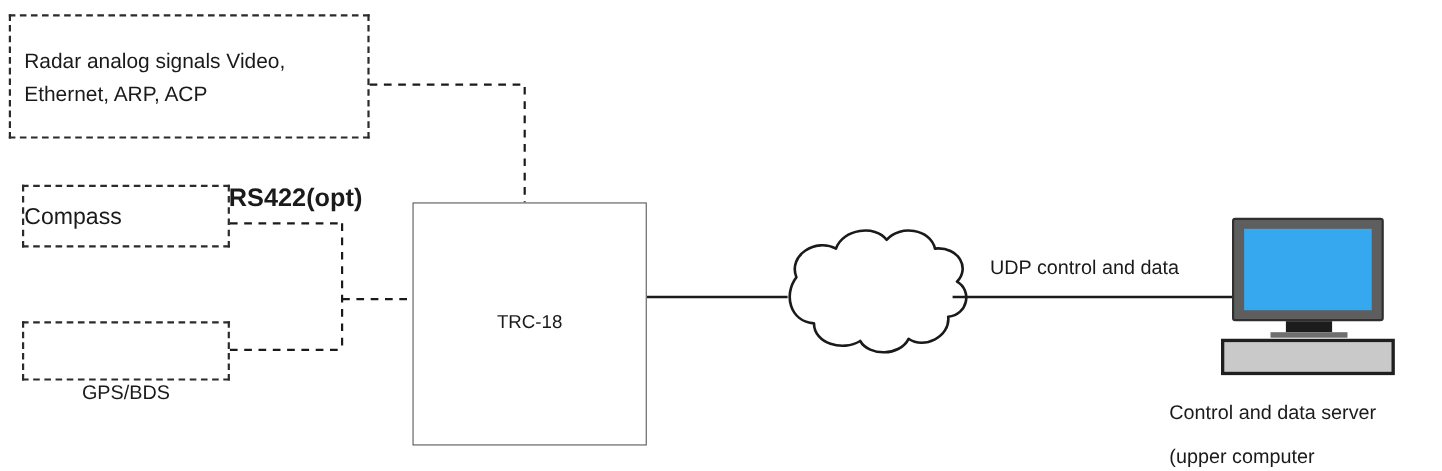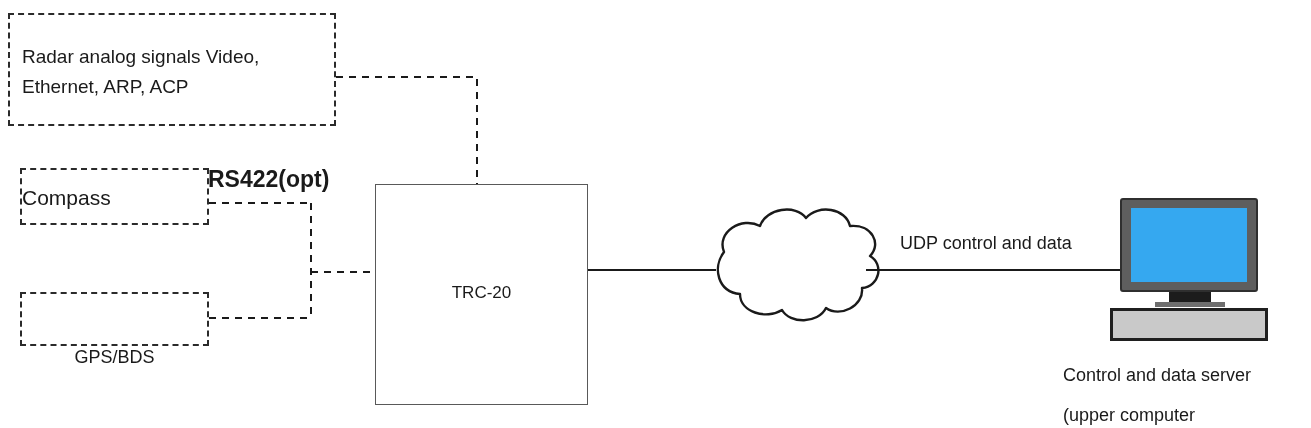--- a/index.html
+++ b/index.html
@@ -243,21 +243,21 @@
     <span class="box-label">Compass</span>
   </div>
 
   <div id="gps-box" class="dashed-box">
     <span class="box-label">GPS/BDS</span>
   </div>
 
   <div id="rs422-label">RS422(opt)</div>
 
   <div id="trc-box"></div>
-  <div id="trc-label">TRC-20</div>
+  <div id="trc-label">TRC-18</div>
 
 
   <div id="udp-label">UDP control and data</div>
 
   <div id="computer">
     <div id="monitor-bezel">
       <div id="monitor-screen"></div>
     </div>
     <div id="monitor-neck"></div>
     <div id="monitor-foot"></div>

